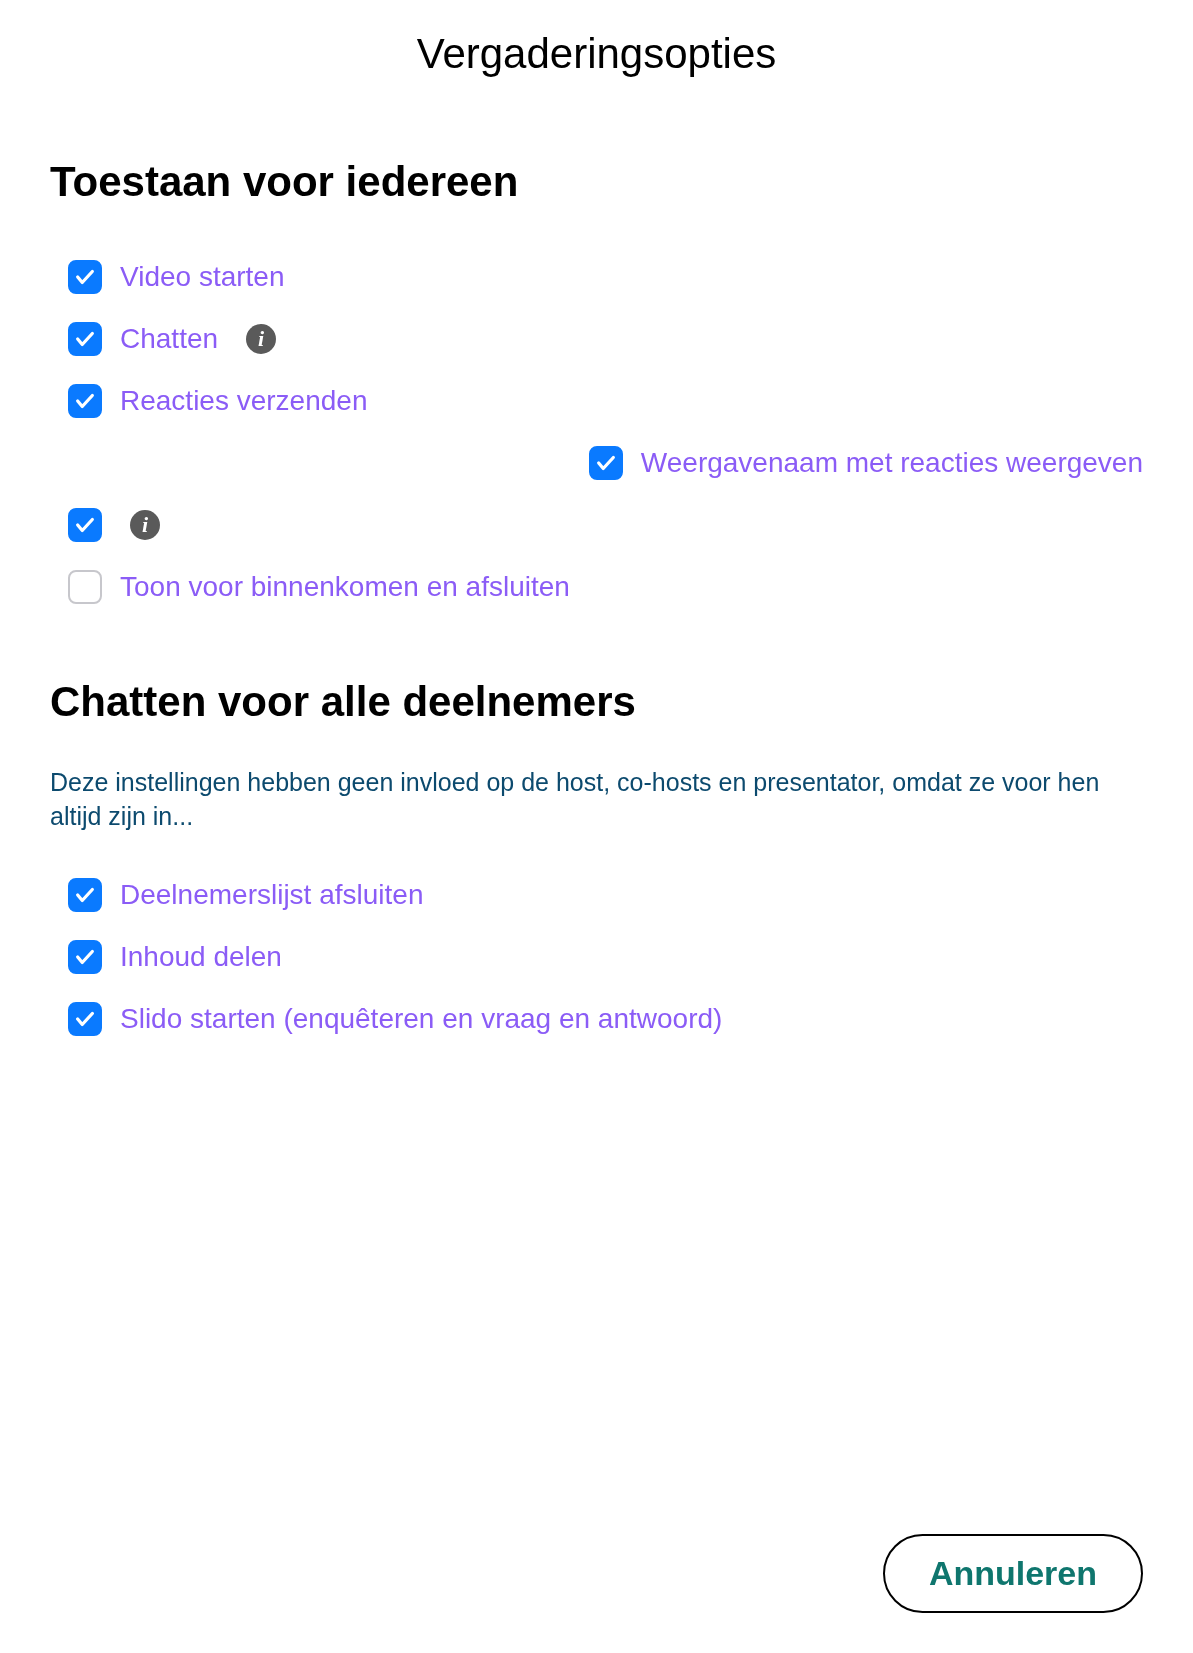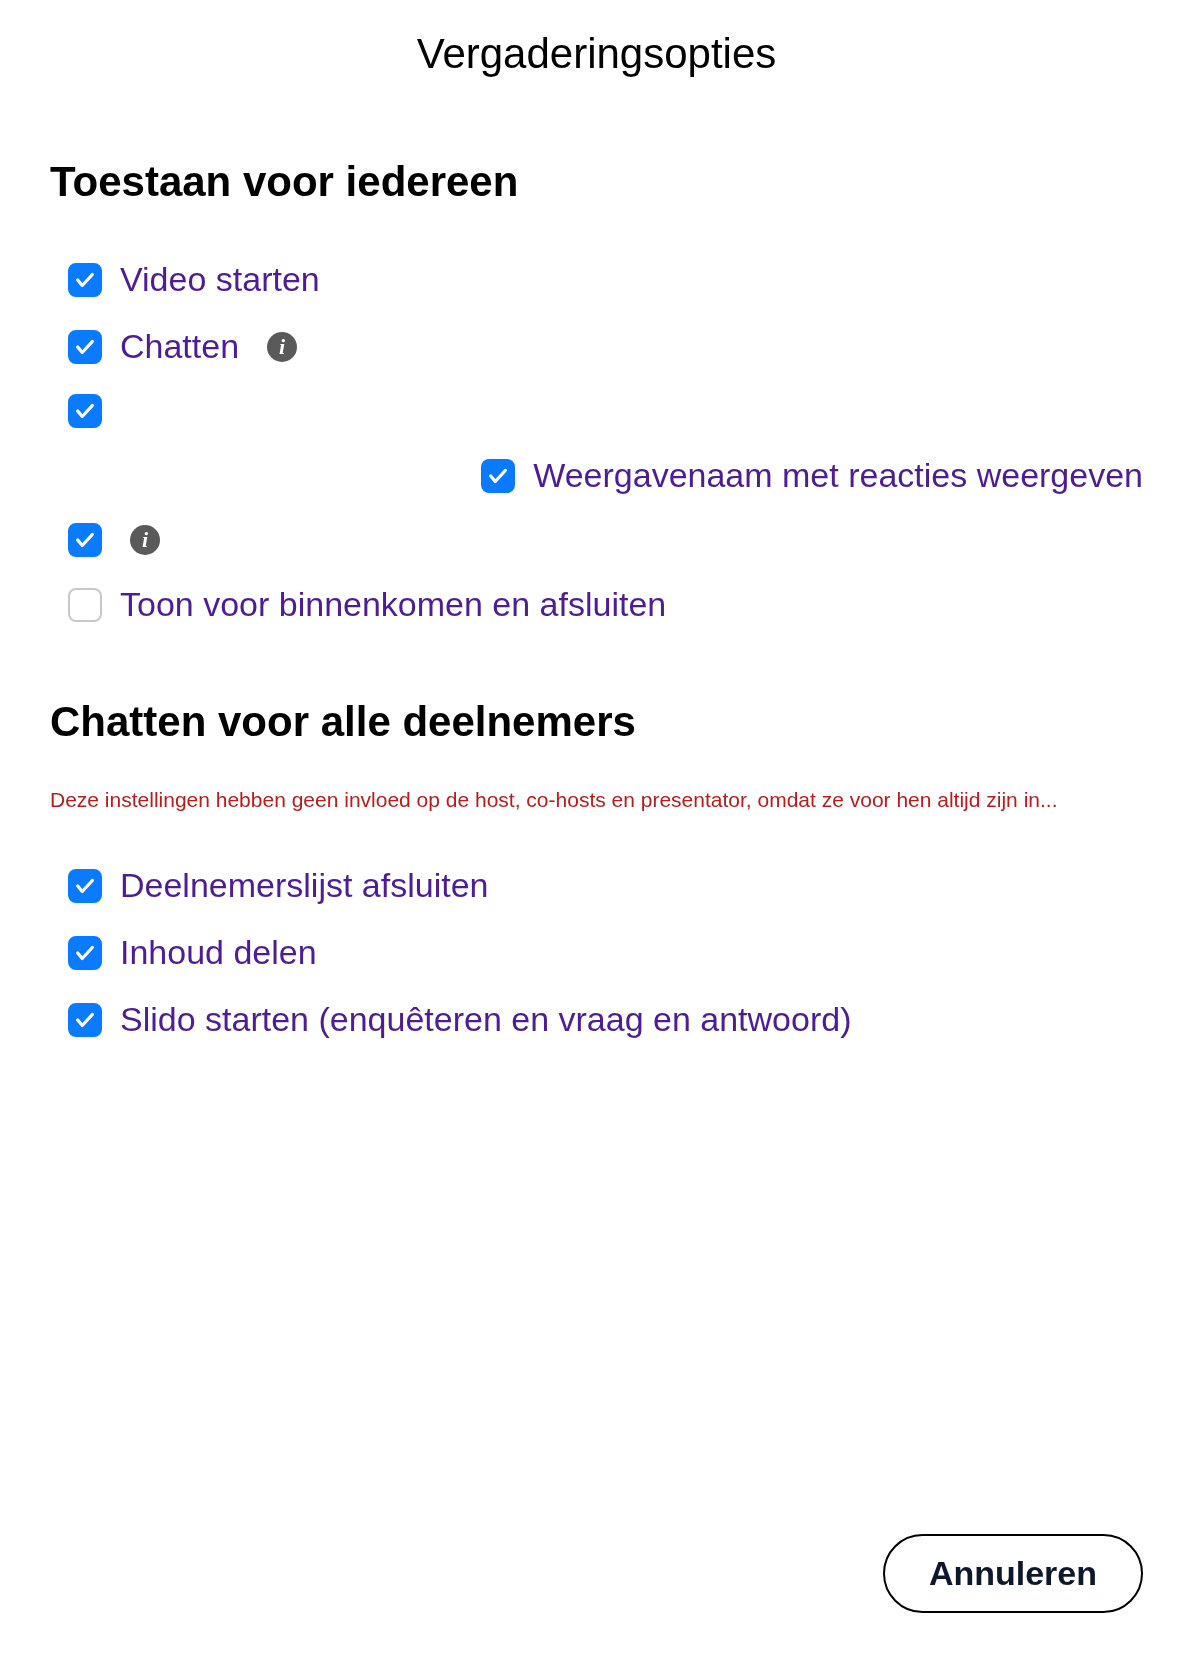--- a/index.html
+++ b/index.html
@@ -22,24 +22,24 @@
       font-weight: 400;
       text-align: center;
       margin-bottom: 80px;
     }
     .section-heading {
       font-size: 42px;
       font-weight: 700;
       margin-bottom: 40px;
     }
     .section-description {
-      font-size: 21px;
-      color: #b91c1c;
+      font-size: 25px;
+      color: #0c4a6e;
       line-height: 1.35;
-      margin-bottom: 38px;
+      margin-bottom: 30px;
     }
     .options-group {
       margin-bottom: 60px;
     }
     .option-row {
       display: flex;
       align-items: center;
       gap: 18px;
       padding: 14px 0 14px 18px;
     }
@@ -69,22 +69,22 @@
       display: none;
       width: 22px;
       height: 22px;
       stroke: #fff;
       stroke-width: 3.5;
       fill: none;
       stroke-linecap: round;
       stroke-linejoin: round;
     }
     .option-label {
-      font-size: 34px;
-      color: #4c1d95;
+      font-size: 28px;
+      color: #8b5cf6;
     }
     .info-icon {
       width: 30px;
       height: 30px;
       border-radius: 50%;
       background: #5a5a5a;
       color: #fff;
       display: inline-flex;
       align-items: center;
       justify-content: center;
@@ -105,21 +105,21 @@
     .btn {
       font-size: 34px;
       font-weight: 600;
       padding: 18px 44px;
       border-radius: 999px;
       cursor: pointer;
       border: 2px solid #000;
     }
     .btn-secondary {
       background: #fff;
-      color: #0f172a;
+      color: #0f766e;
     }
     .btn-primary {
       background: #000;
       color: #fff;
     }
   </style>
 </head>
 <body>
 
 <h1 class="dialog-title">Vergaderingsopties</h1>
@@ -146,20 +146,21 @@
     <span class="option-label">Chatten</span>
     <span class="info-icon">i</span>
   </div>
 
   <div class="option-row">
     <span class="checkbox checked">
       <svg viewBox="0 0 24 24">
           <polyline points="4 12 9 18 20 6"></polyline>
         </svg>
     </span>
+    <span class="option-label">Reacties verzenden</span>
   </div>
 
   <div class="option-row nested">
     <span class="checkbox checked">
       <svg viewBox="0 0 24 24">
           <polyline points="4 12 9 18 20 6"></polyline>
         </svg>
     </span>
     <span class="option-label">Weergavenaam met reacties weergeven</span>
   </div>

